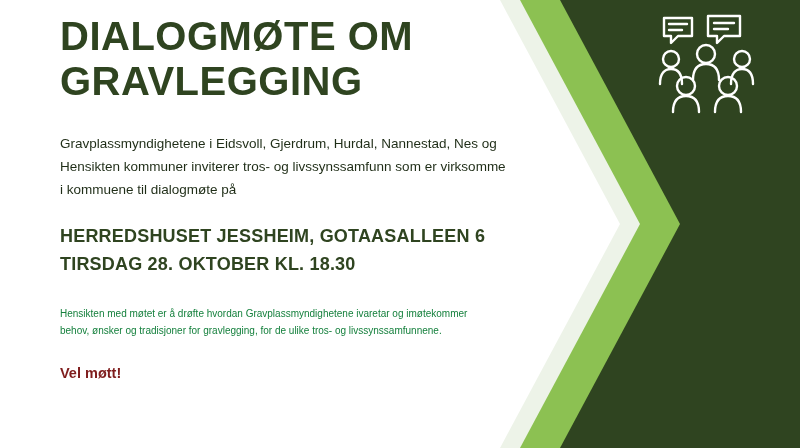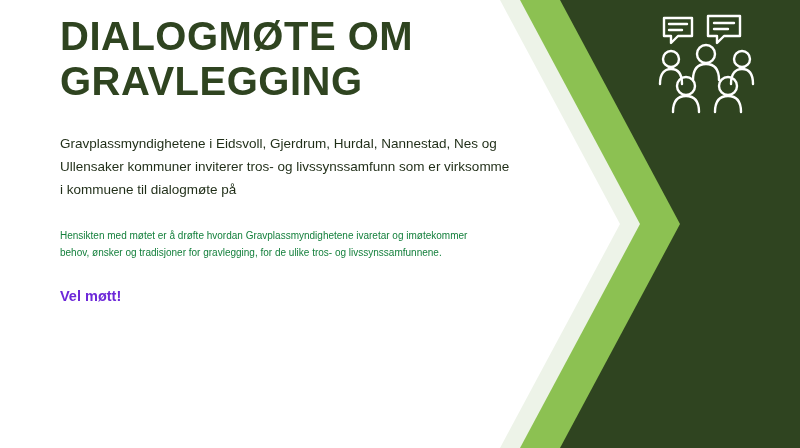--- a/index.html
+++ b/index.html
@@ -86,21 +86,21 @@
     font-size: 10px;
     line-height: 1.72;
     color: #15803d;
     max-width: 420px;
   }
   .closing {
     margin: 0;
     padding-top: 26px;
     font-size: 14.5px;
     font-weight: bold;
-    color: #6d28d9;
+    color: #7f1d1d;
   }
   
   .illustration {
     position: absolute;
     right: 34px;
     top: 12px;
     width: 108px;
     height: 104px;
   }
   .illustration svg {
@@ -144,18 +144,22 @@
         <path d="M15 100 C15 88 21 84 28 84 C35 84 41 88 41 100"></path>
 
         <circle cx="70" cy="74" r="9"></circle>
         <path d="M57 100 C57 88 63 84 70 84 C77 84 83 88 83 100"></path>
       </g>
     </svg>
   </div>
 
   <div class="content">
     <h1 class="title">DIALOGMØTE OM GRAVLEGGING</h1>
-    <p class="intro">Gravplassmyndighetene i Eidsvoll, Gjerdrum, Hurdal, Nannestad, Nes og Ullensaker kommuner inviterer tros- og livssynssamfunn som er virksomme i kommuene til dialogmøte på</p>
+    <p class="intro">Gravplassmyndighetene i Eidsvoll, Gjerdrum, Hurdal, Nannestad, Nes og Hensikten kommuner inviterer tros- og livssynssamfunn som er virksomme i kommuene til dialogmøte på</p>
+    <p class="venue">
+      <span>HERREDSHUSET JESSHEIM, GOTAASALLEEN 6</span>
+      <span class="line2">TIRSDAG 28. OKTOBER KL. 18.30</span>
+    </p>
     <p class="purpose">Hensikten med møtet er å drøfte hvordan Gravplassmyndighetene ivaretar og imøtekommer behov, ønsker og tradisjoner for gravlegging, for de ulike tros- og livssynssamfunnene.</p>
     <p class="closing">Vel møtt!</p>
   </div>
 
 </div>
 
 </body></html>

